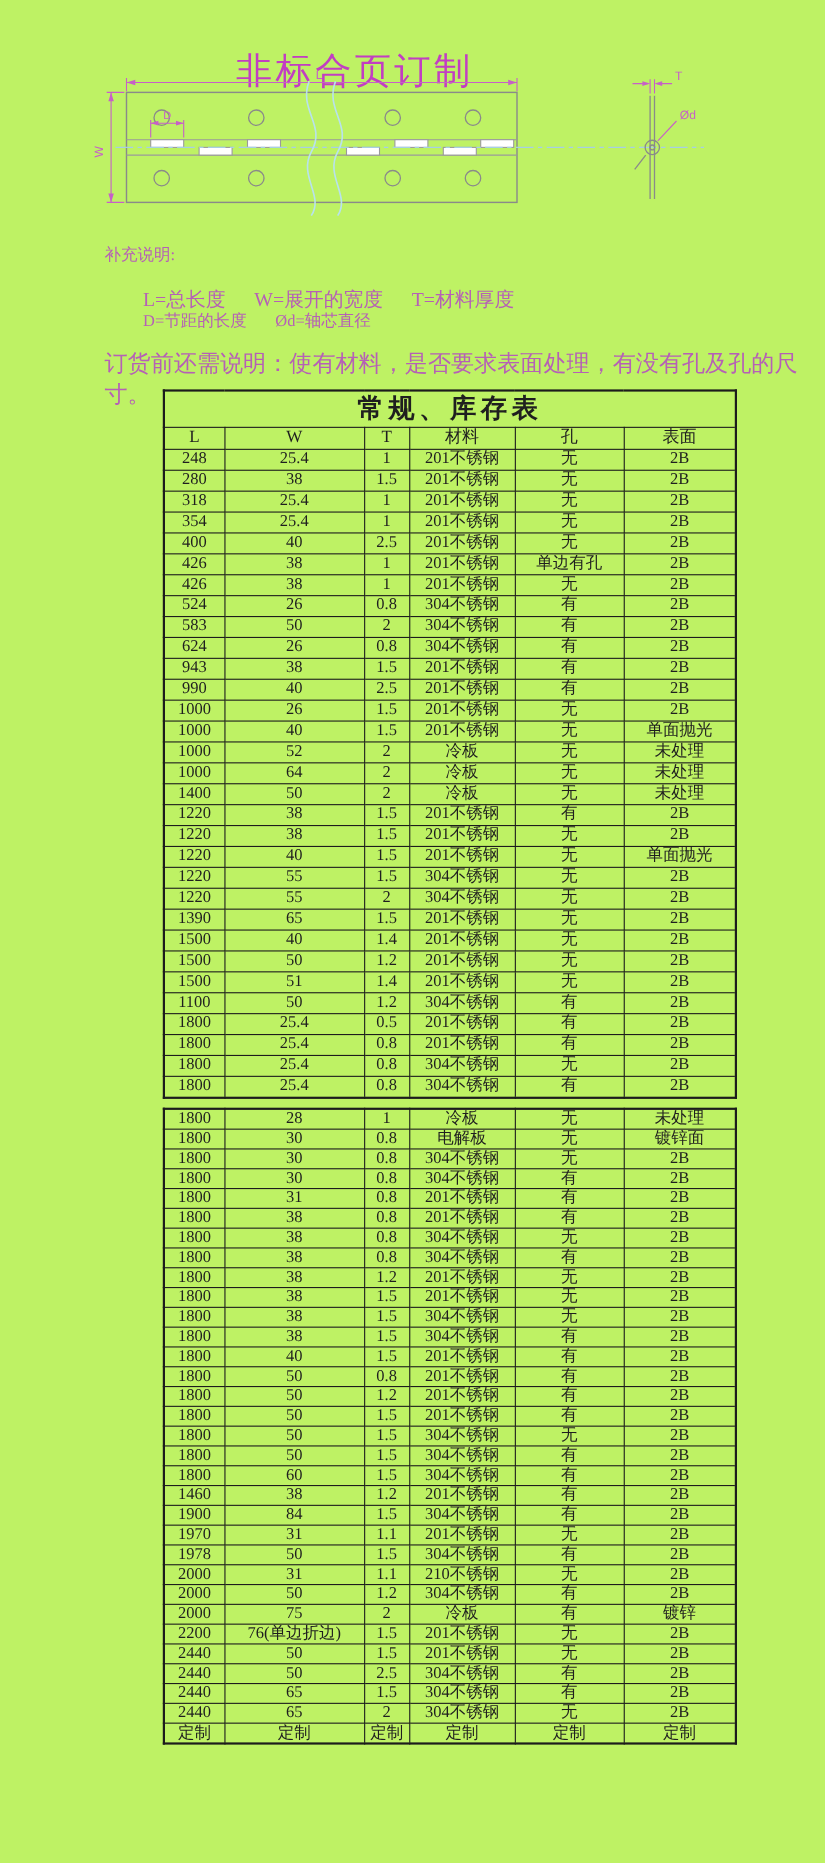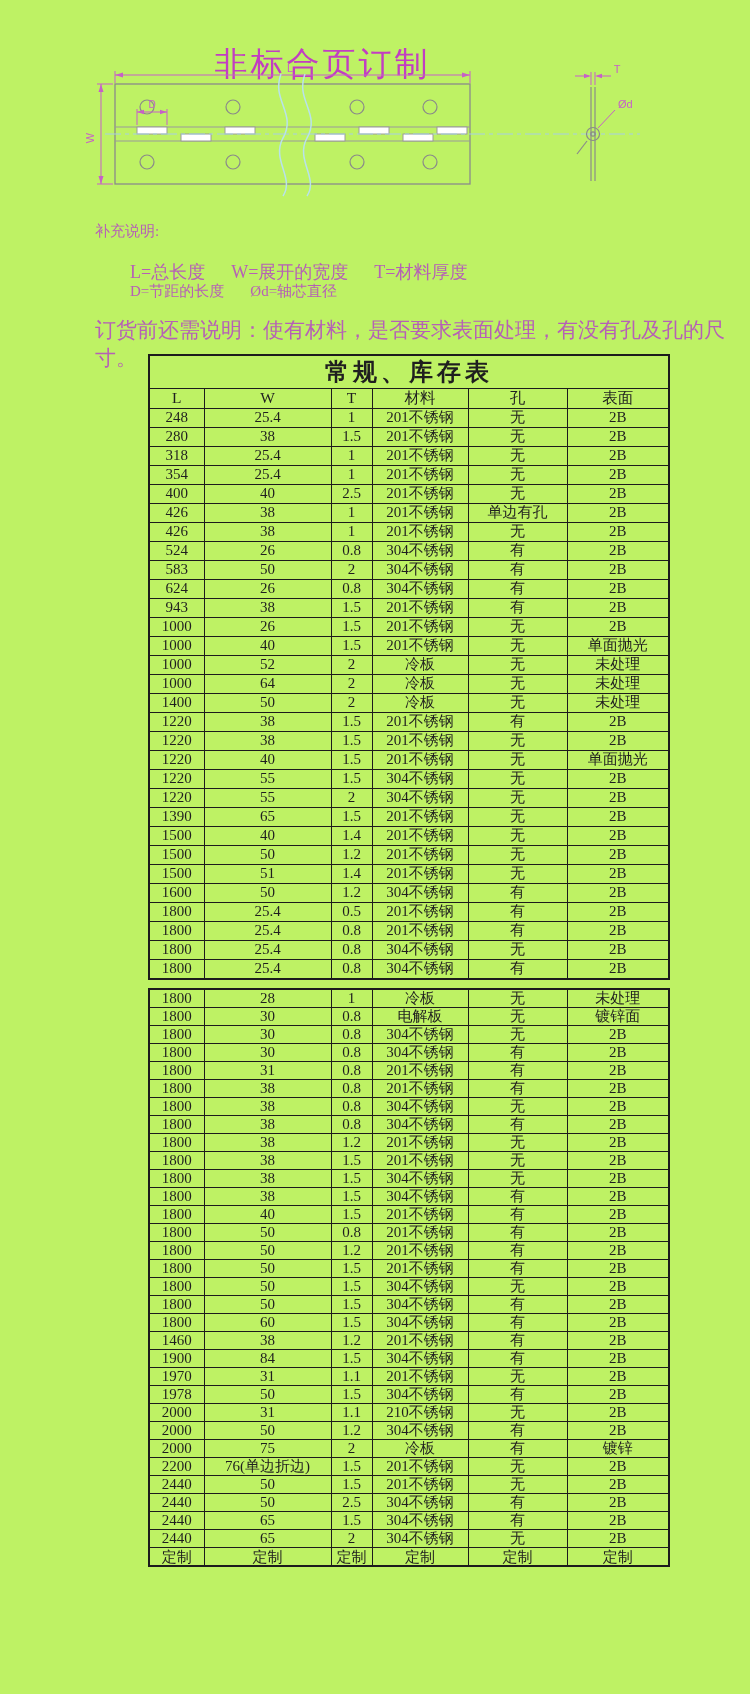--- a/index.html
+++ b/index.html
@@ -234,20 +234,28 @@
           </tr>
           <tr>
             <td>943</td>
             <td>38</td>
             <td>1.5</td>
             <td>201不锈钢</td>
             <td>有</td>
             <td>2B</td>
           </tr>
           <tr>
+            <td>990</td>
+            <td>40</td>
+            <td>2.5</td>
+            <td>201不锈钢</td>
+            <td>有</td>
+            <td>2B</td>
+          </tr>
+          <tr>
             <td>1000</td>
             <td>26</td>
             <td>1.5</td>
             <td>201不锈钢</td>
             <td>无</td>
             <td>2B</td>
           </tr>
           <tr>
             <td>1000</td>
             <td>40</td>
@@ -346,21 +354,21 @@
           </tr>
           <tr>
             <td>1500</td>
             <td>51</td>
             <td>1.4</td>
             <td>201不锈钢</td>
             <td>无</td>
             <td>2B</td>
           </tr>
           <tr>
-            <td>1600</td>
+            <td>1100</td>
             <td>50</td>
             <td>1.2</td>
             <td>304不锈钢</td>
             <td>有</td>
             <td>2B</td>
           </tr>
           <tr>
             <td>1800</td>
             <td>25.4</td>
             <td>0.5</td>

